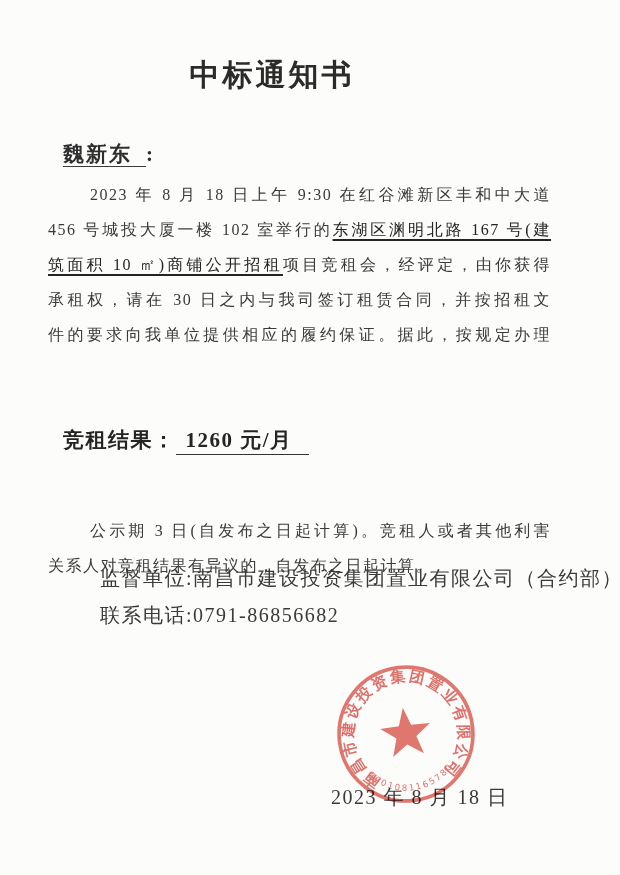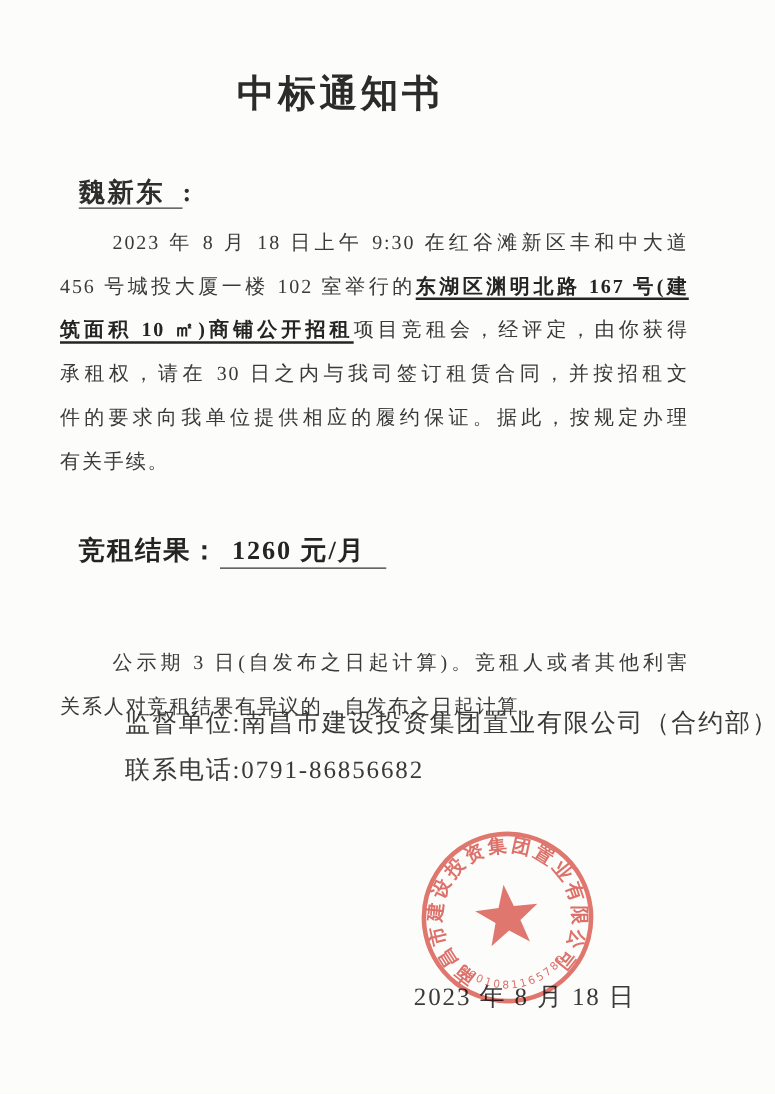--- a/index.html
+++ b/index.html
@@ -50,21 +50,21 @@
   .p1 { top: 177px; }
   .p2 { top: 490px; margin-top: 23px; }
   .line { white-space: nowrap; }
   .justify {
     white-space: normal;
     text-align: justify;
     text-align-last: justify;
   }
   .indent { text-indent: 42px; }
   .emph {
-    font-weight: bold;
+    font-weight: normal;
     color: #242424;
     text-decoration: underline;
     text-underline-offset: 4px;
     text-decoration-thickness: 1.5px;
   }
   .result-line {
     position: absolute;
     top: 426px; left: 63px;
     font-size: 21px;
     font-weight: bold;
@@ -134,21 +134,20 @@
   <div class="addressee">
     <span class="uname">魏新东</span><span>:</span>
   </div>
 
   <div class="body-block p1">
     <div class="line justify indent">2023 年 8 月 18 日上午 9:30 在红谷滩新区丰和中大道</div>
     <div class="line justify"><span>456 号城投大厦一楼 102 室举行的</span><span class="emph">东湖区渊明北路 167 号(建</span></div>
     <div class="line justify"><span class="emph">筑面积 10 ㎡)商铺公开招租</span><span>项目竞租会，经评定，由你获得</span></div>
     <div class="line justify">承租权，请在 30 日之内与我司签订租赁合同，并按招租文</div>
     <div class="line justify">件的要求向我单位提供相应的履约保证。据此，按规定办理</div>
-    <div class="line">有关手续。</div>
   </div>
 
   <div class="result-line">
     <span>竞租结果：</span><span class="value">1260 元/月</span>
   </div>
 
   <div class="body-block p2">
     <div class="line justify indent">公示期 3 日(自发布之日起计算)。竞租人或者其他利害</div>
     <div class="line">关系人对竞租结果有异议的，自发布之日起计算。</div>
   </div>

